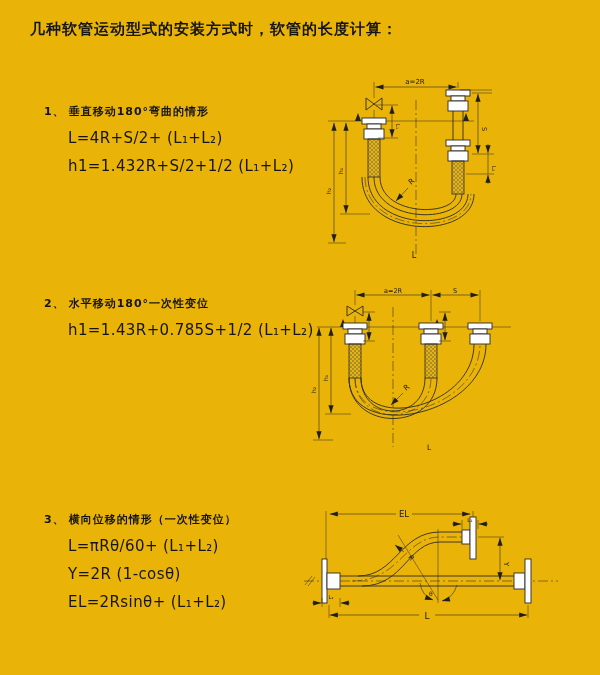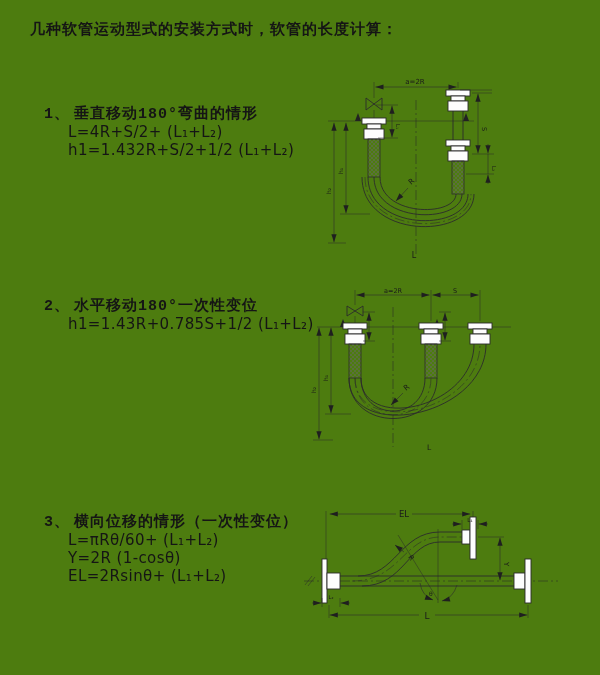--- a/index.html
+++ b/index.html
@@ -1,22 +1,22 @@
 <!DOCTYPE html>
 <html><head>
 <meta charset="utf-8">
 <style>
   html,body{margin:0;padding:0;background:#e8e8e8;}
-  .page{position:relative;width:600px;height:675px;background:#4d7c0f;
+  .page{position:relative;width:600px;height:675px;background:#eab308;
         font-family:"DejaVu Sans","Liberation Sans",sans-serif;color:#151515;overflow:hidden;margin:0 auto;}
   .title{position:absolute;left:30px;top:20px;font-size:15px;font-weight:bold;letter-spacing:1px;}
   .sec{position:absolute;left:44px;}
-  .sec-head{font-size:15px;font-weight:bold;letter-spacing:1px;font-family:Liberation Mono, monospace;}
+  .sec-head{font-size:11px;font-weight:bold;letter-spacing:1px;}
   .sec-head .num{margin-right:4px;}
-  .formula{font-size:15px;padding-left:24px;letter-spacing:.4px;white-space:nowrap;}
+  .formula{font-size:15px;margin-top:10px;padding-left:24px;letter-spacing:.4px;white-space:nowrap;}
   .fig{position:absolute;}
   svg{display:block;overflow:visible;}
   svg text{font-family:"DejaVu Sans","Liberation Sans",sans-serif;fill:#1a1a1a;}
   .ln{stroke:#2b2b2b;stroke-width:.9;fill:none;}
   .fl{stroke:#2b2b2b;stroke-width:.9;fill:#fdfdfd;}
   .thin{stroke:#2b2b2b;stroke-width:.5;fill:none;}
   .dim{stroke:#2b2b2b;stroke-width:.6;fill:none;}
   .cl{stroke:#2b2b2b;stroke-width:.55;fill:none;stroke-dasharray:10 3 2 3;}
   .hatch{fill:url(#hx);stroke:#2b2b2b;stroke-width:.8;}
   .solid{fill:#222;stroke:none;}

